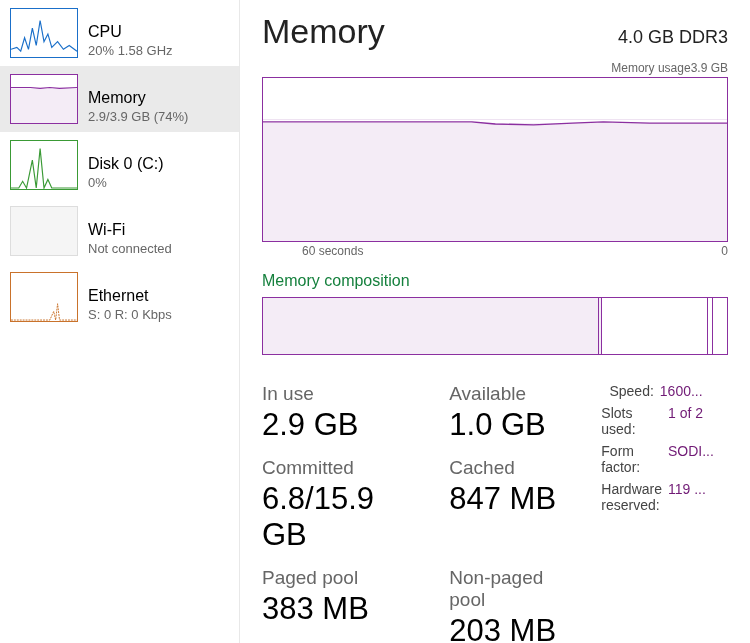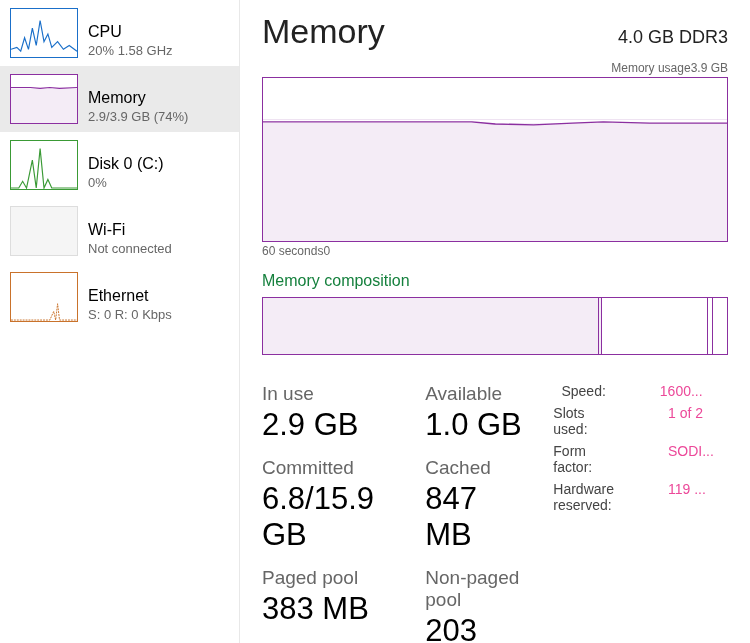--- a/index.html
+++ b/index.html
@@ -62,40 +62,40 @@
     border: 1px solid #8b2fa0;
     height: 165px;
     margin-bottom: 2px;
     position: relative;
     background: #fff;
   }
   .graph .grid-h { position:absolute; left:0; right:0; border-top:1px solid #efe3f2;}
   .graph .fill { position:absolute; left:0; right:0; bottom:0; background:#f4ecf6;}
   .graph svg { position:absolute; inset:0; width:100%; height:100%; }
 
-  .xaxis { display:flex; justify-content:flex-start; font-size:12px;color:#666; margin-bottom:14px;}
+  .xaxis { display:flex; justify-content:space-between; font-size:12px;color:#666; margin-bottom:14px;margin-left:40px;}
 
   .comp-label { font-size:16px; color:#15803d; margin-bottom:7px;}
   .comp {
     border:1px solid #8b2fa0; height:58px; display:flex; margin-bottom:28px;
   }
   .comp .seg { border-right:1px solid #8b2fa0; }
   .comp .seg:last-child { border-right:none; }
   .comp .seg.used { background:#f4ecf6; }
 
   .stats { display:flex; gap:30px; }
   .stats-left { display:grid; grid-template-columns: auto auto; column-gap: 30px; row-gap: 0; }
   .stat { margin-bottom: 14px; }
   .stat .lab { font-size:19px; color:#666; margin-bottom:2px; }
   .stat .val { font-size:31px; color:#000; }
 
   .stats-right { flex:1; font-size:14px; }
   .stats-right .row { display:flex; justify-content:center; margin-bottom:6px; gap:6px;}
   .stats-right .row .k { color:#444; }
-  .stats-right .row .v { color:#ec4899; min-width:60px; text-align:left; white-space:nowrap; overflow:hidden; text-overflow: ellipsis; margin-left: 48px;}
+  .stats-right .row .v { color:#701a75; min-width:60px; text-align:left; white-space:nowrap; overflow:hidden; text-overflow: ellipsis;}
 
   
   .thumb.cpu { border-color:#1a6fc9; }
   .thumb.mem { border-color:#8b2fa0; }
   .thumb.disk{ border-color:#3a9a35; }
   .thumb.wifi{ border-color:#ddd; background:#f5f5f5;}
   .thumb.eth { border-color:#c9722b; }
 </style>
 </head>
 <body>

